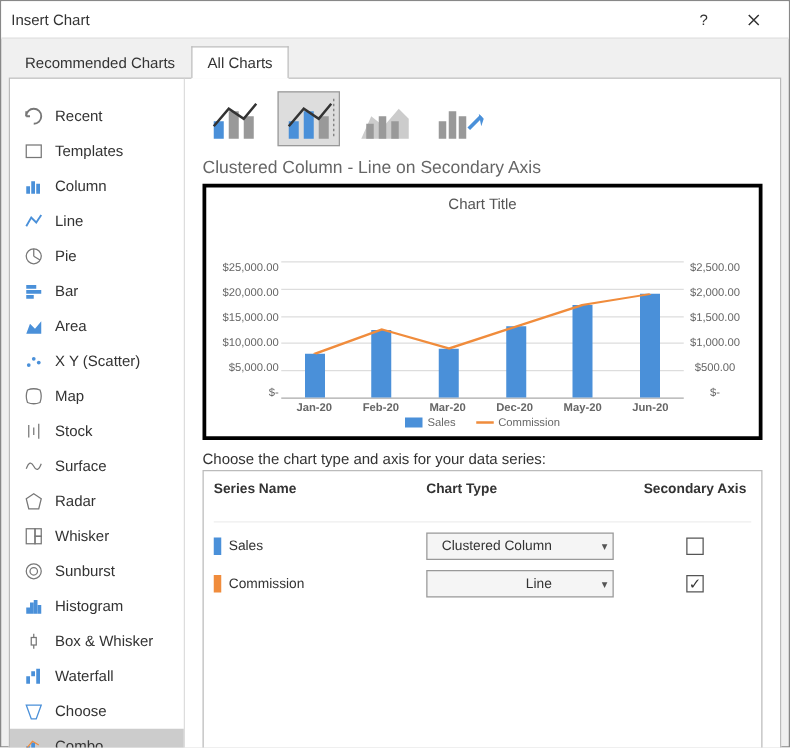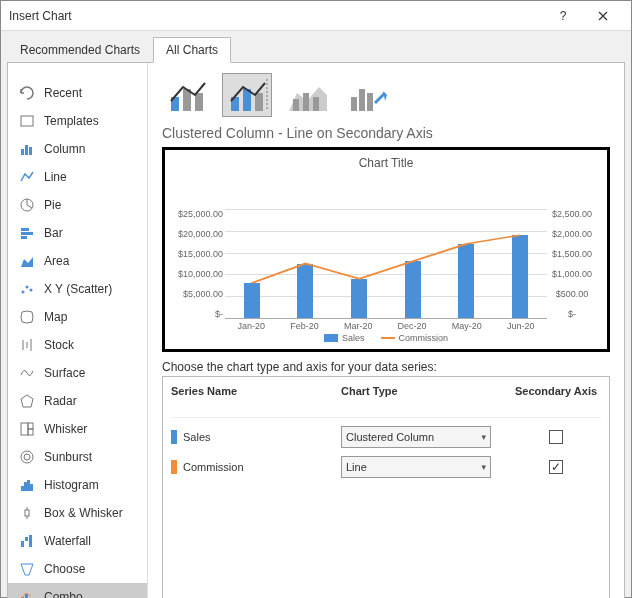--- a/index.html
+++ b/index.html
@@ -25,35 +25,35 @@
 .preview-title { text-align: center; font-size: 12px; color: #555; margin-bottom: 2px; }
 .plot-area { flex: 1; display: flex; margin-top: 37px; }
 .y-axis, .y2-axis { display: flex; flex-direction: column; justify-content: space-between; font-size: 9px; color: #666; width: 50px; padding: 0 2px; }
 .y-axis { text-align: right; }
 .y2-axis { text-align: center; }
 .plot { flex: 1; position: relative; border-bottom: 1px solid #aaa; }
 .grid-line { position: absolute; left: 0; right: 0; border-top: 1px solid #ddd; }
 .bars { position: absolute; left: 0; right: 0; bottom: 0; top: 0; display: flex; justify-content: space-around; align-items: flex-end; }
 .bar { width: 16px; background: #4a90d9; }
 .line-svg { position: absolute; left: 0; top: 0; width: 100%; height: 100%; }
-.x-axis { display: flex; justify-content: space-around; font-size: 9px; color: #666; padding: 2px 50px 0 50px; }
+.x-axis { display: flex; justify-content: space-around; font-size: 9px; color: #666; padding: 2px 50px 0 50px; font-weight: bold; }
 .legend { display: flex; justify-content: center; gap: 16px; font-size: 9px; color: #666; margin-top: 2px; }
 .legend-item { display: flex; align-items: center; gap: 4px; }
 .swatch-box { width: 14px; height: 8px; background: #4a90d9; }
 .swatch-line { width: 14px; height: 2px; background: #f08c3c; }
 .series-config { margin-top: 8px; font-size: 12px; flex: 1; display: flex; flex-direction: column; }
 .config-heading { font-size: 12px; margin-bottom: 2px; }
 .config-box { border: 1px solid #bbb; flex: 1; padding: 2px 8px 8px 8px; }
 .config-header { display: flex; font-weight: bold; padding: 6px 0 20px 0; border-bottom: 1px solid #eee; font-size: 11px; }
 .config-row { display: flex; align-items: center; padding: 8px 0 0 0; font-size: 11px; }
 .col-name { width: 170px; display:flex; align-items:center; gap:6px;}
 .col-type { width: 170px; }
 .col-axis { flex: 1; display: flex; justify-content: center; }
 .series-swatch { width: 6px; height: 14px; display: inline-block; }
-.select { width: 150px; height: 22px; border: 1px solid #999; background: #f5f5f5; font-size: 11px; padding: 0 4px; display:flex; align-items:center; justify-content:space-between;gap:40px; }
+.select { width: 150px; height: 22px; border: 1px solid #999; background: #f5f5f5; font-size: 11px; padding: 0 4px; display:flex; align-items:center; justify-content:flex-end;gap:40px; }
 .select .chev { font-size:9px; color:#555; }
 .checkbox { width: 14px; height: 14px; border: 1px solid #555; display: flex; align-items: center; justify-content: center; font-size: 12px; background:#fff;}
 </style>
 </head>
 <body>
 
 <div class="dialog">
   <div class="titlebar">
     <div class="title">Insert Chart</div>
     <div class="btn">?</div>

